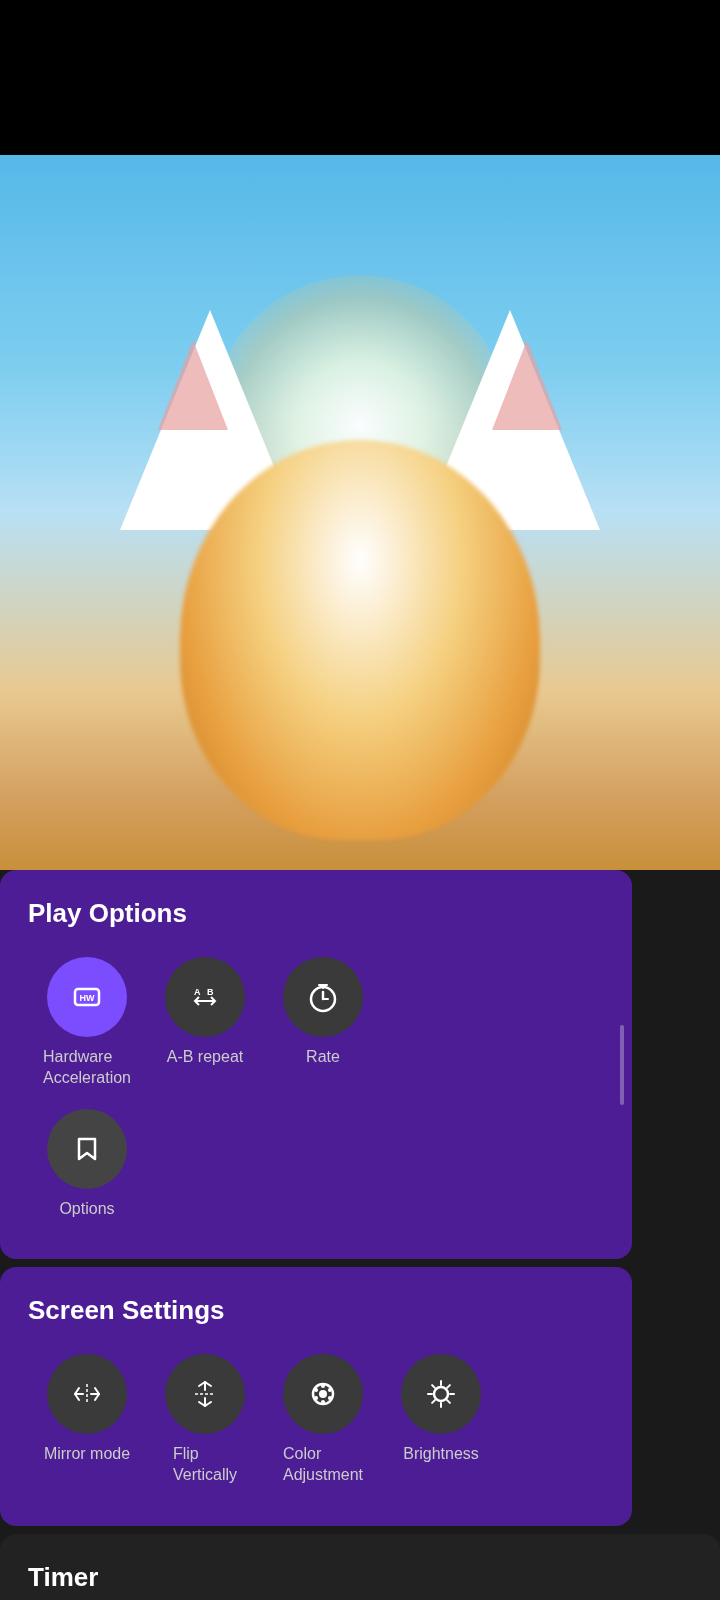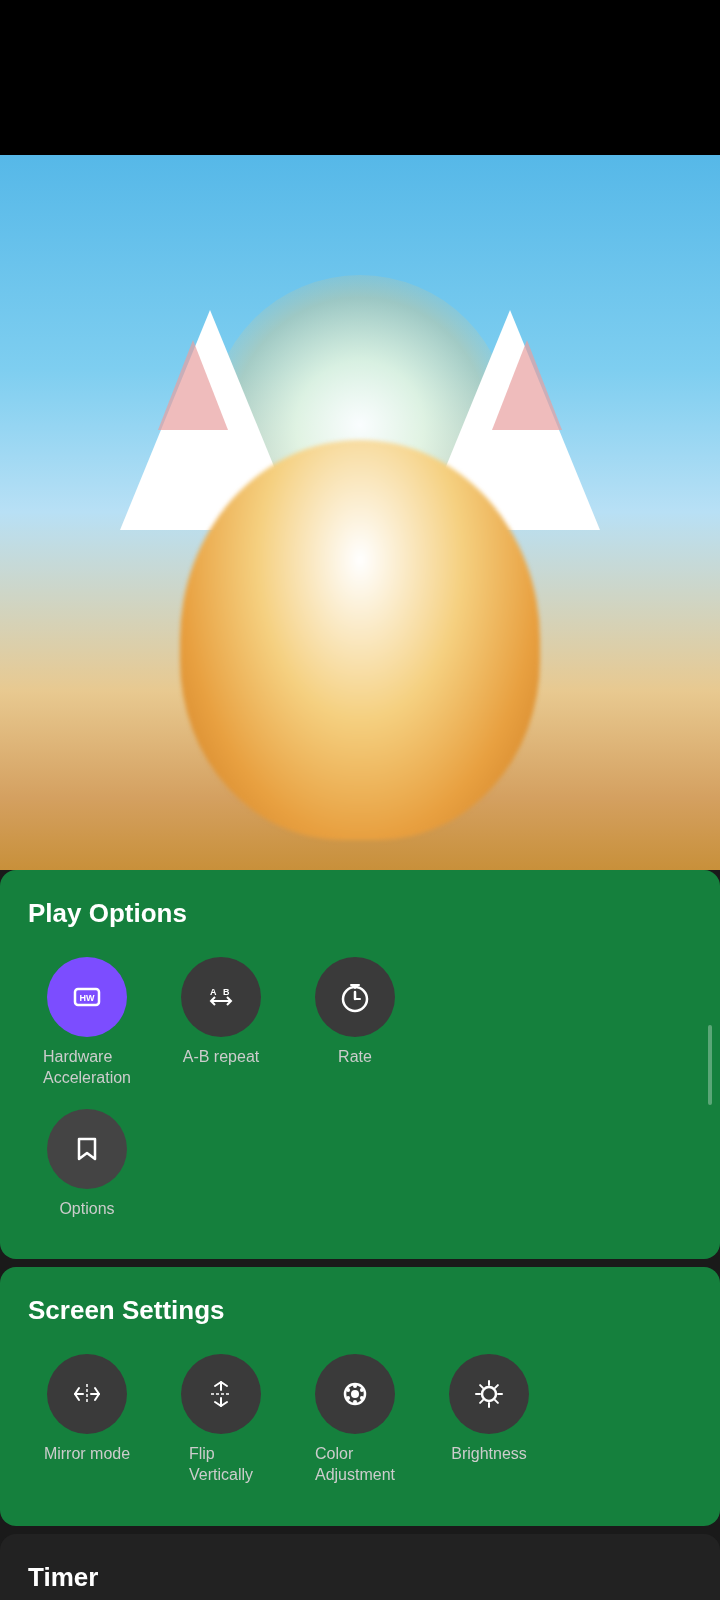--- a/index.html
+++ b/index.html
@@ -111,38 +111,38 @@
     }
 
     
     .panels-container {
       width: 720px;
       background: #1a1a1a;
     }
 
     
     .panel {
-      width: 720px;
-      background: #15803d;
+      width: 632px;
+      background: #4c1d95;
       border-radius: 16px;
       margin-bottom: 8px;
       padding: 28px 28px 20px;
     }
 
     .panel-title {
       font-size: 26px;
       font-weight: 700;
       color: #ffffff;
       margin-bottom: 28px;
     }
 
     .options-grid {
       display: flex;
       flex-wrap: wrap;
-      gap: 16px;
+      gap: 0;
     }
 
     .option-item {
       display: flex;
       flex-direction: column;
       align-items: center;
       width: 118px;
       margin-bottom: 20px;
       cursor: pointer;
     }

